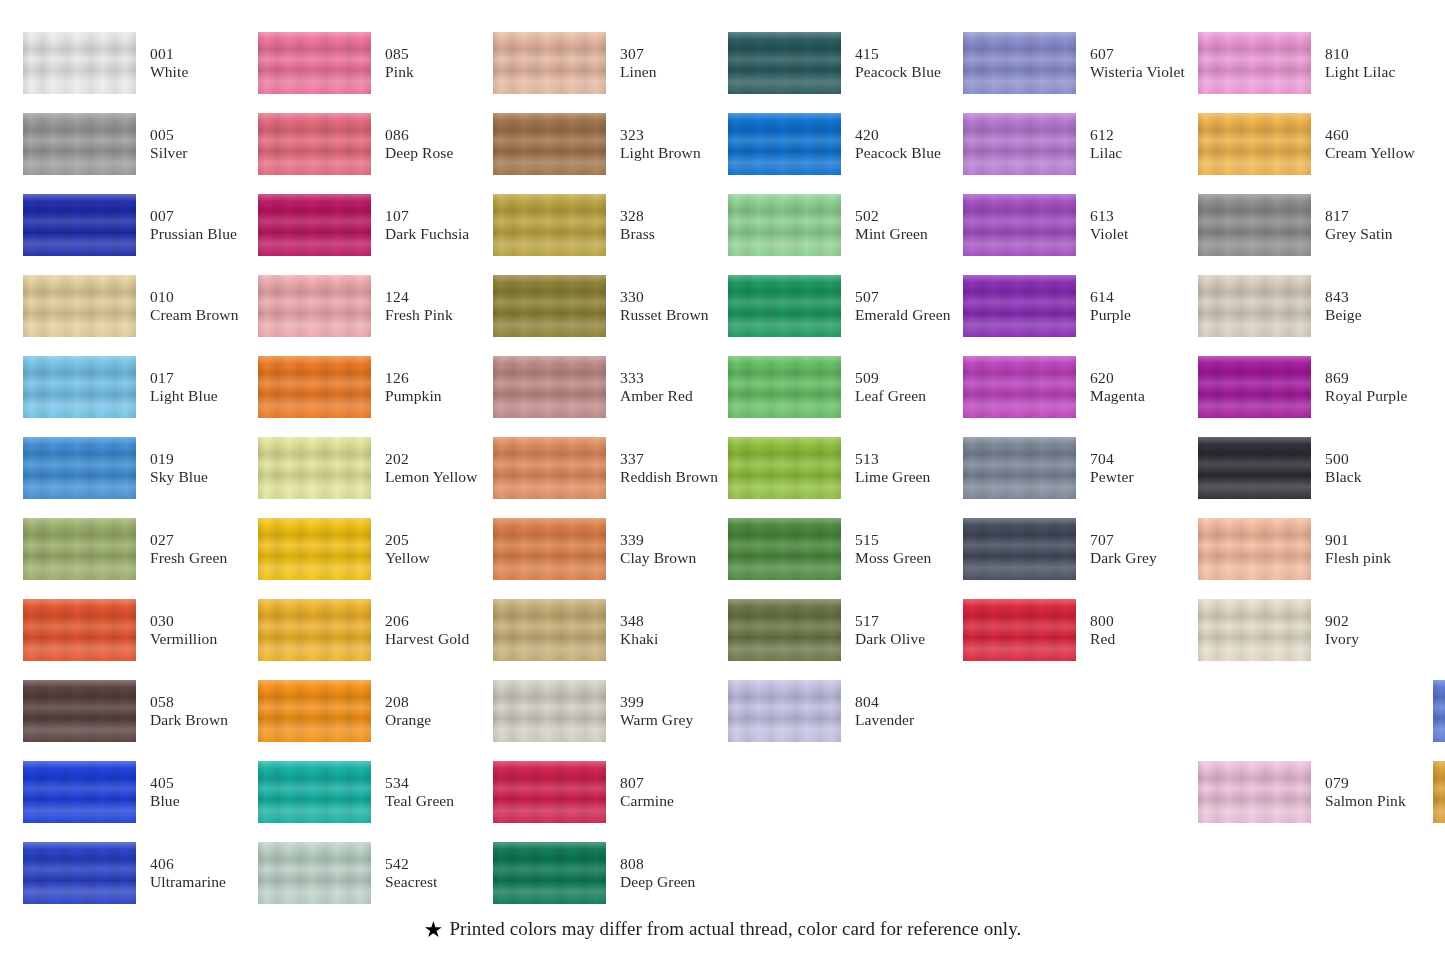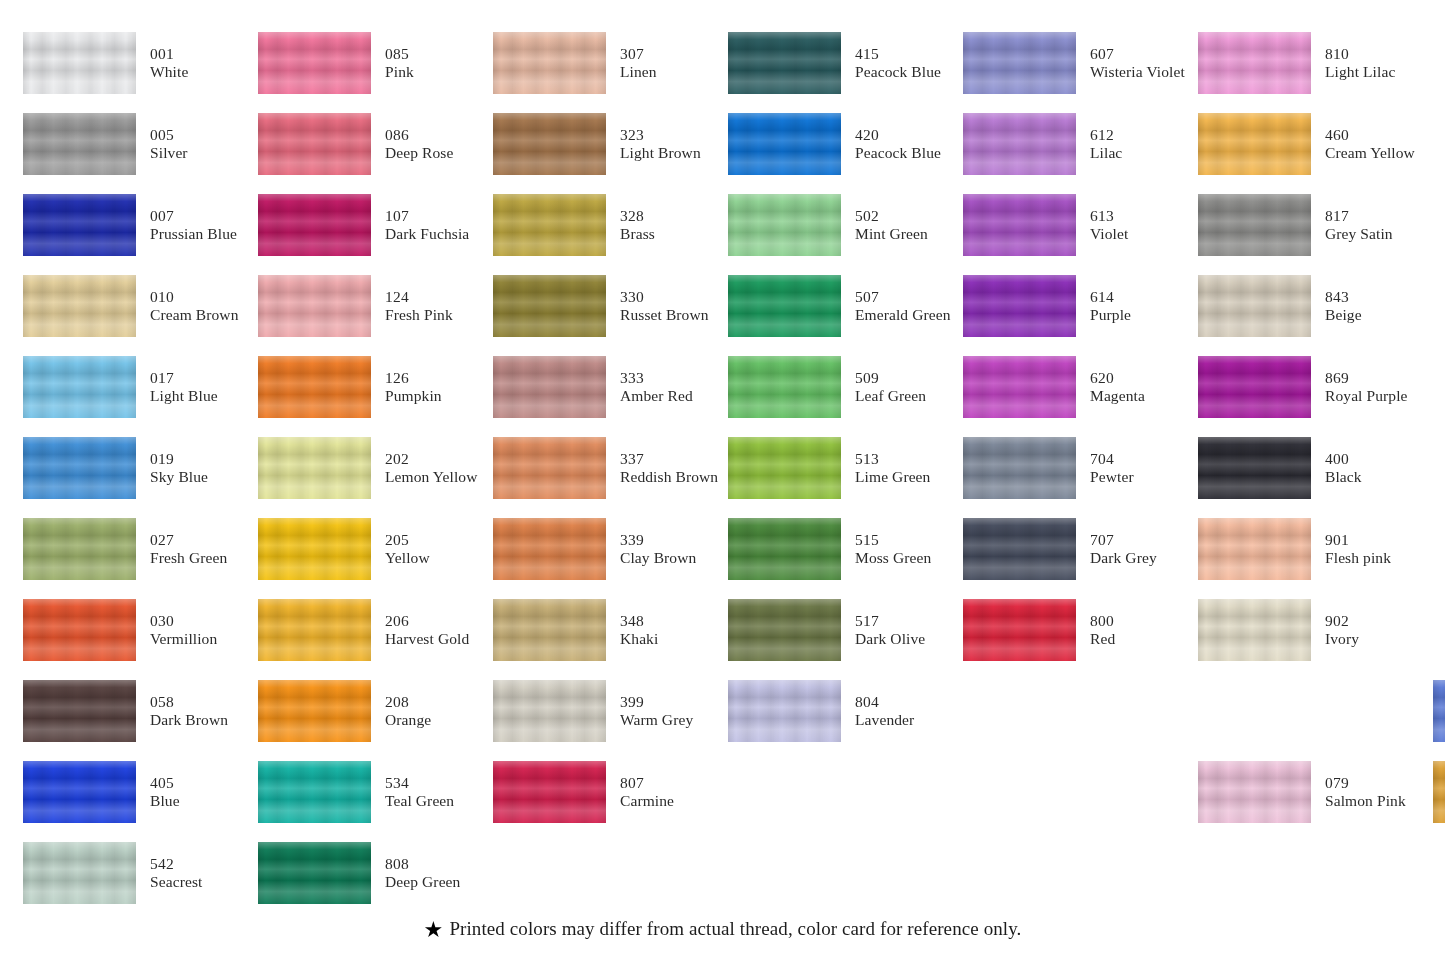--- a/index.html
+++ b/index.html
@@ -519,21 +519,21 @@
           <span class="cname">Pewter</span>
         </div>
       </div>
       <div class="cell">
         <div class="swatch">
           <div class="base" style="background-color: rgb(43, 43, 51);"></div>
           <div class="vband"></div>
           <div class="hsheen"></div>
         </div>
         <div class="labels">
-          <span class="code">400</span>
+          <span class="code">500</span>
           <span class="cname">Black</span>
         </div>
       </div>
       <div class="cell empty"></div>
       <div class="cell">
         <div class="swatch">
           <div class="base" style="background-color: rgb(156, 176, 106);"></div>
           <div class="vband"></div>
           <div class="hsheen"></div>
         </div>
@@ -770,20 +770,31 @@
       </div>
       <div class="cell">
         <div class="swatch">
           <div class="base" style="background-color: rgb(223, 162, 52);"></div>
           <div class="vband"></div>
           <div class="hsheen"></div>
         </div>
         <div class="labels">
           <span class="code">214</span>
           <span class="cname">Deep Gold</span>
+        </div>
+      </div>
+      <div class="cell">
+        <div class="swatch">
+          <div class="base" style="background-color: rgb(39, 64, 201);"></div>
+          <div class="vband"></div>
+          <div class="hsheen"></div>
+        </div>
+        <div class="labels">
+          <span class="code">406</span>
+          <span class="cname">Ultramarine</span>
         </div>
       </div>
       <div class="cell">
         <div class="swatch">
           <div class="base" style="background-color: rgb(188, 210, 199);"></div>
           <div class="vband"></div>
           <div class="hsheen"></div>
         </div>
         <div class="labels">
           <span class="code">542</span>

